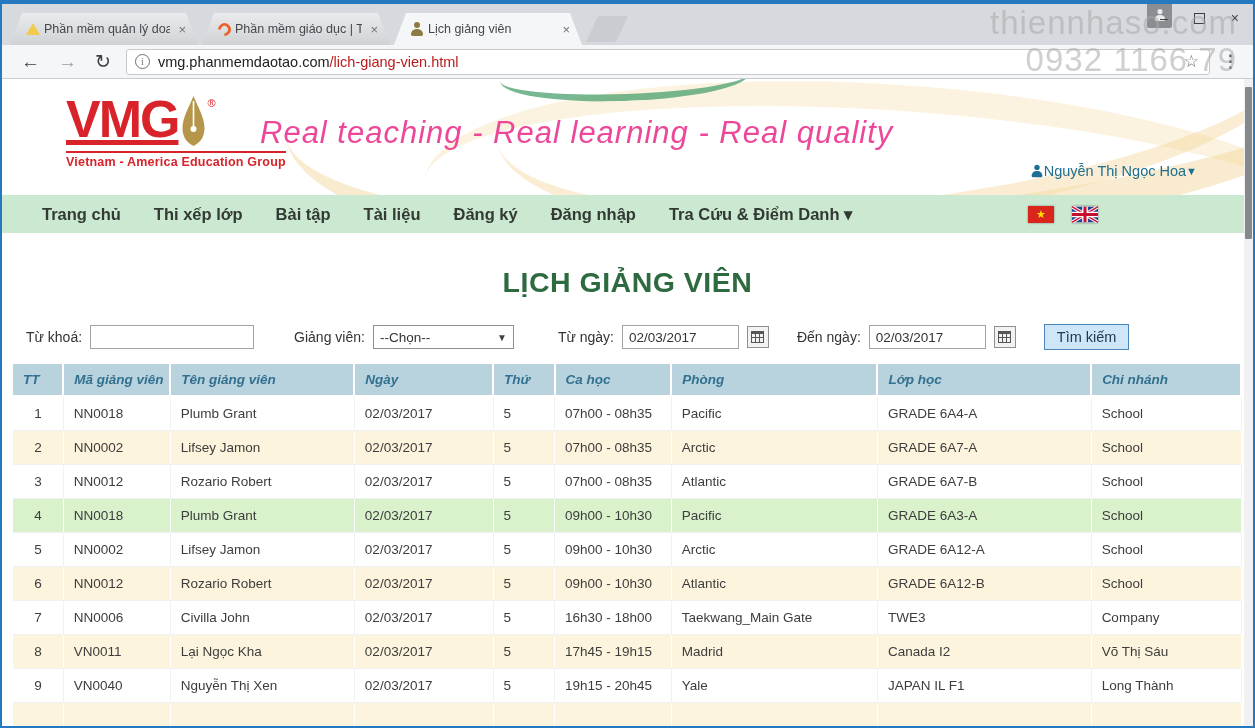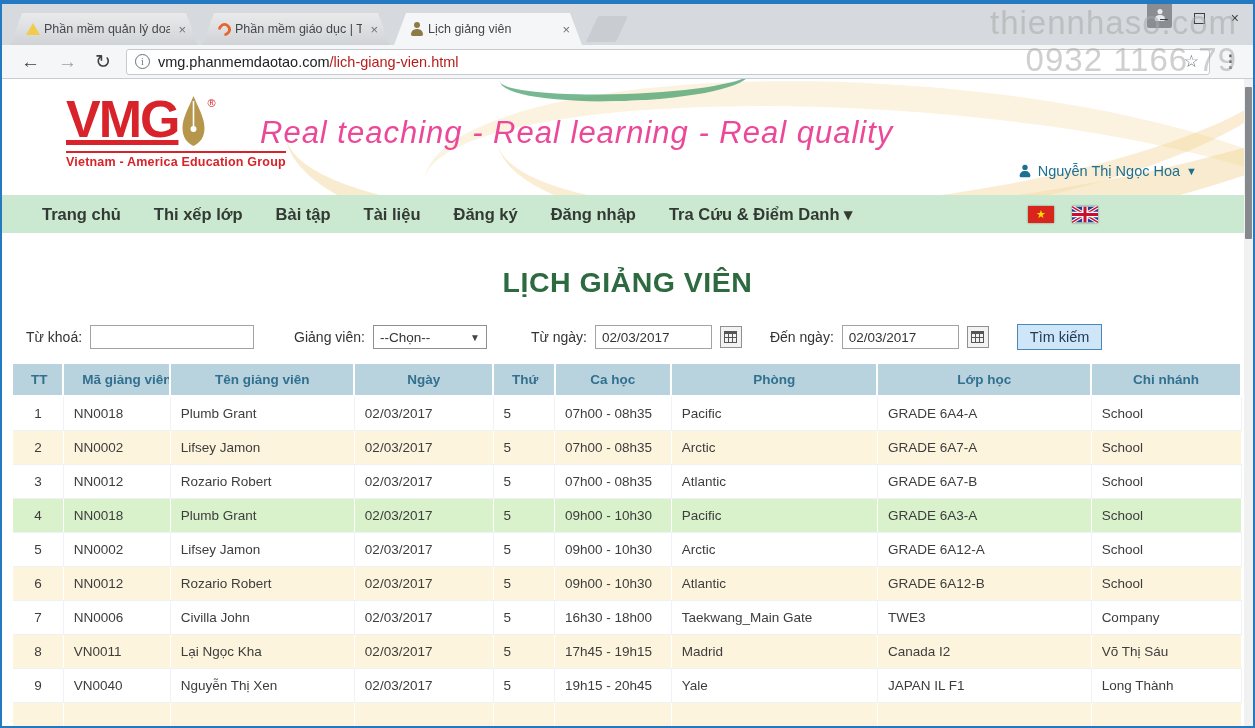--- a/index.html
+++ b/index.html
@@ -88,21 +88,21 @@
   .logo { position:absolute; left:64px; top:16px; }
   .logo-row { display:flex; align-items:flex-start; }
   .logo-text { font-size:52px; line-height:48px; font-weight:bold; color:#d8232a;
     letter-spacing:-2px;text-decoration:underline; }
   .logo-reg { color:#d8232a; font-size:11px; margin-top:2px; }
   .logo-sub { font-size:12.5px; font-weight:bold; color:#d8232a; margin-top:4px;
     border-top:2px solid #d8232a; padding-top:2px; letter-spacing:0.2px; }
   .slogan { position:absolute; left:258px; top:36px; font-family:Liberation Sans, sans-serif;
     font-style:italic; font-size:31px; color:#ec4899; letter-spacing:1px; }
   .user-link { position:absolute; right:56px; bottom:16px; color:#1d7091;
-    font-size:14.5px; display:flex; align-items:center; gap:6px; cursor:pointer; }
+    font-size:14.5px; display:flex; align-items:center; cursor:pointer; }
   .user-link .person-glyph { color:#1d7091; transform:scale(.9); }
   .caret { font-size:11px; }
 
   
   .mainnav { height:38px; background:#cbe9d1; display:flex; align-items:center;
     padding-left:40px; }
   .mainnav-items { display:flex; gap:33px; }
   .mnav-item { font-size:16.5px; font-weight:bold; color:#323a33; cursor:pointer; white-space:nowrap; }
   .flags { margin-left:auto; margin-right:155px; display:flex; gap:18px; align-items:center; }
   .flag { width:26px; height:17px; display:flex; align-items:center; justify-content:center;
@@ -111,41 +111,41 @@
 
   
   .page-title { text-align:center; margin-top:33px; font-size:28.5px; font-weight:bold;
     color:#2d6a3f; letter-spacing:0.5px; }
 
   .filters { display:flex; align-items:center; margin:25px 24px 11px 24px; font-size:14px; color:#333; }
   .filters label { margin-right:8px; white-space:nowrap; }
   .filters input[type=text] { height:24px; border:1px solid #a3a3a3; background:#fff;
     padding:0 6px; font-size:13.5px; font-family:"Liberation Sans",sans-serif; color:#333; }
   .f-keyword { width:164px; margin-right:40px; }
-  .f-select { width:114px; height:24px; border:1px solid #8f8f8f; background:#fff;
+  .f-select { width:141px; height:24px; border:1px solid #8f8f8f; background:#fff;
     display:flex; align-items:center; padding:0 6px; font-size:13.5px; color:#333;
     margin-right:44px; cursor:pointer; }
   .f-select .arrow { margin-left:auto; font-size:10px; color:#444; }
   .f-date { width:117px; margin-right:8px; }
   .cal-btn { width:22px; height:22px; border:1px solid #8f8f8f; background:#f2f2f2;
     display:flex; align-items:center; justify-content:center; margin-right:28px; cursor:pointer; }
   .cal-grid { width:13px; height:12px; border:1px solid #555; border-top:3px solid #555;
     background:
       linear-gradient(#555,#555) 3px 0/1px 100% no-repeat,
       linear-gradient(#555,#555) 7px 0/1px 100% no-repeat,
       linear-gradient(#555,#555) 0 3px/100% 1px no-repeat; }
   .search-btn { height:26px; padding:0 12px; background:#cfe6f8; border:1px solid #4d86ba;
     color:#223b55; font-size:14.5px; font-family:"Liberation Sans",sans-serif; cursor:pointer; }
 
   
   table.schedule { width:calc(100% - 22px); margin:14px 11px 0 11px; border-collapse:collapse;
     font-size:13.5px; color:#3d3d3d; table-layout:fixed; }
-  .schedule th { background:#b9d3de; color:#31708f; font-weight:bold; text-align:center;
-    padding:8px 18px; border-right:2px solid #fff; border-bottom:2px solid #fff;
-    white-space:nowrap; overflow:hidden; }
+  .schedule th { background:#b9d3de; color:#31708f; font-weight:bold; text-align:left;
+    padding:8px 10px; border-right:2px solid #fff; border-bottom:2px solid #fff;
+    white-space:nowrap; overflow:hidden;font-style:italic; }
   .schedule td { padding:9px 10px; border-right:1px solid rgba(255,255,255,0.9);
     border-bottom:1px solid #eef2f4; white-space:nowrap; overflow:hidden; height:34px; }
   .schedule tr.row-white td { background:#fff; border-right-color:#edf3f6; }
   .schedule tr.row-cream td { background:#fdf4dd; }
   .schedule tr.row-green td { background:#d9f2cc; }
   .schedule td:first-child, .schedule tr td.c0 { text-align:center; }
   col.c0{width:4.1%} col.c1{width:8.7%} col.c2{width:15.0%} col.c3{width:11.3%}
   col.c4{width:5.0%} col.c5{width:9.5%} col.c6{width:16.8%} col.c7{width:17.4%}
   col.c8{width:12.2%}
 </style>

